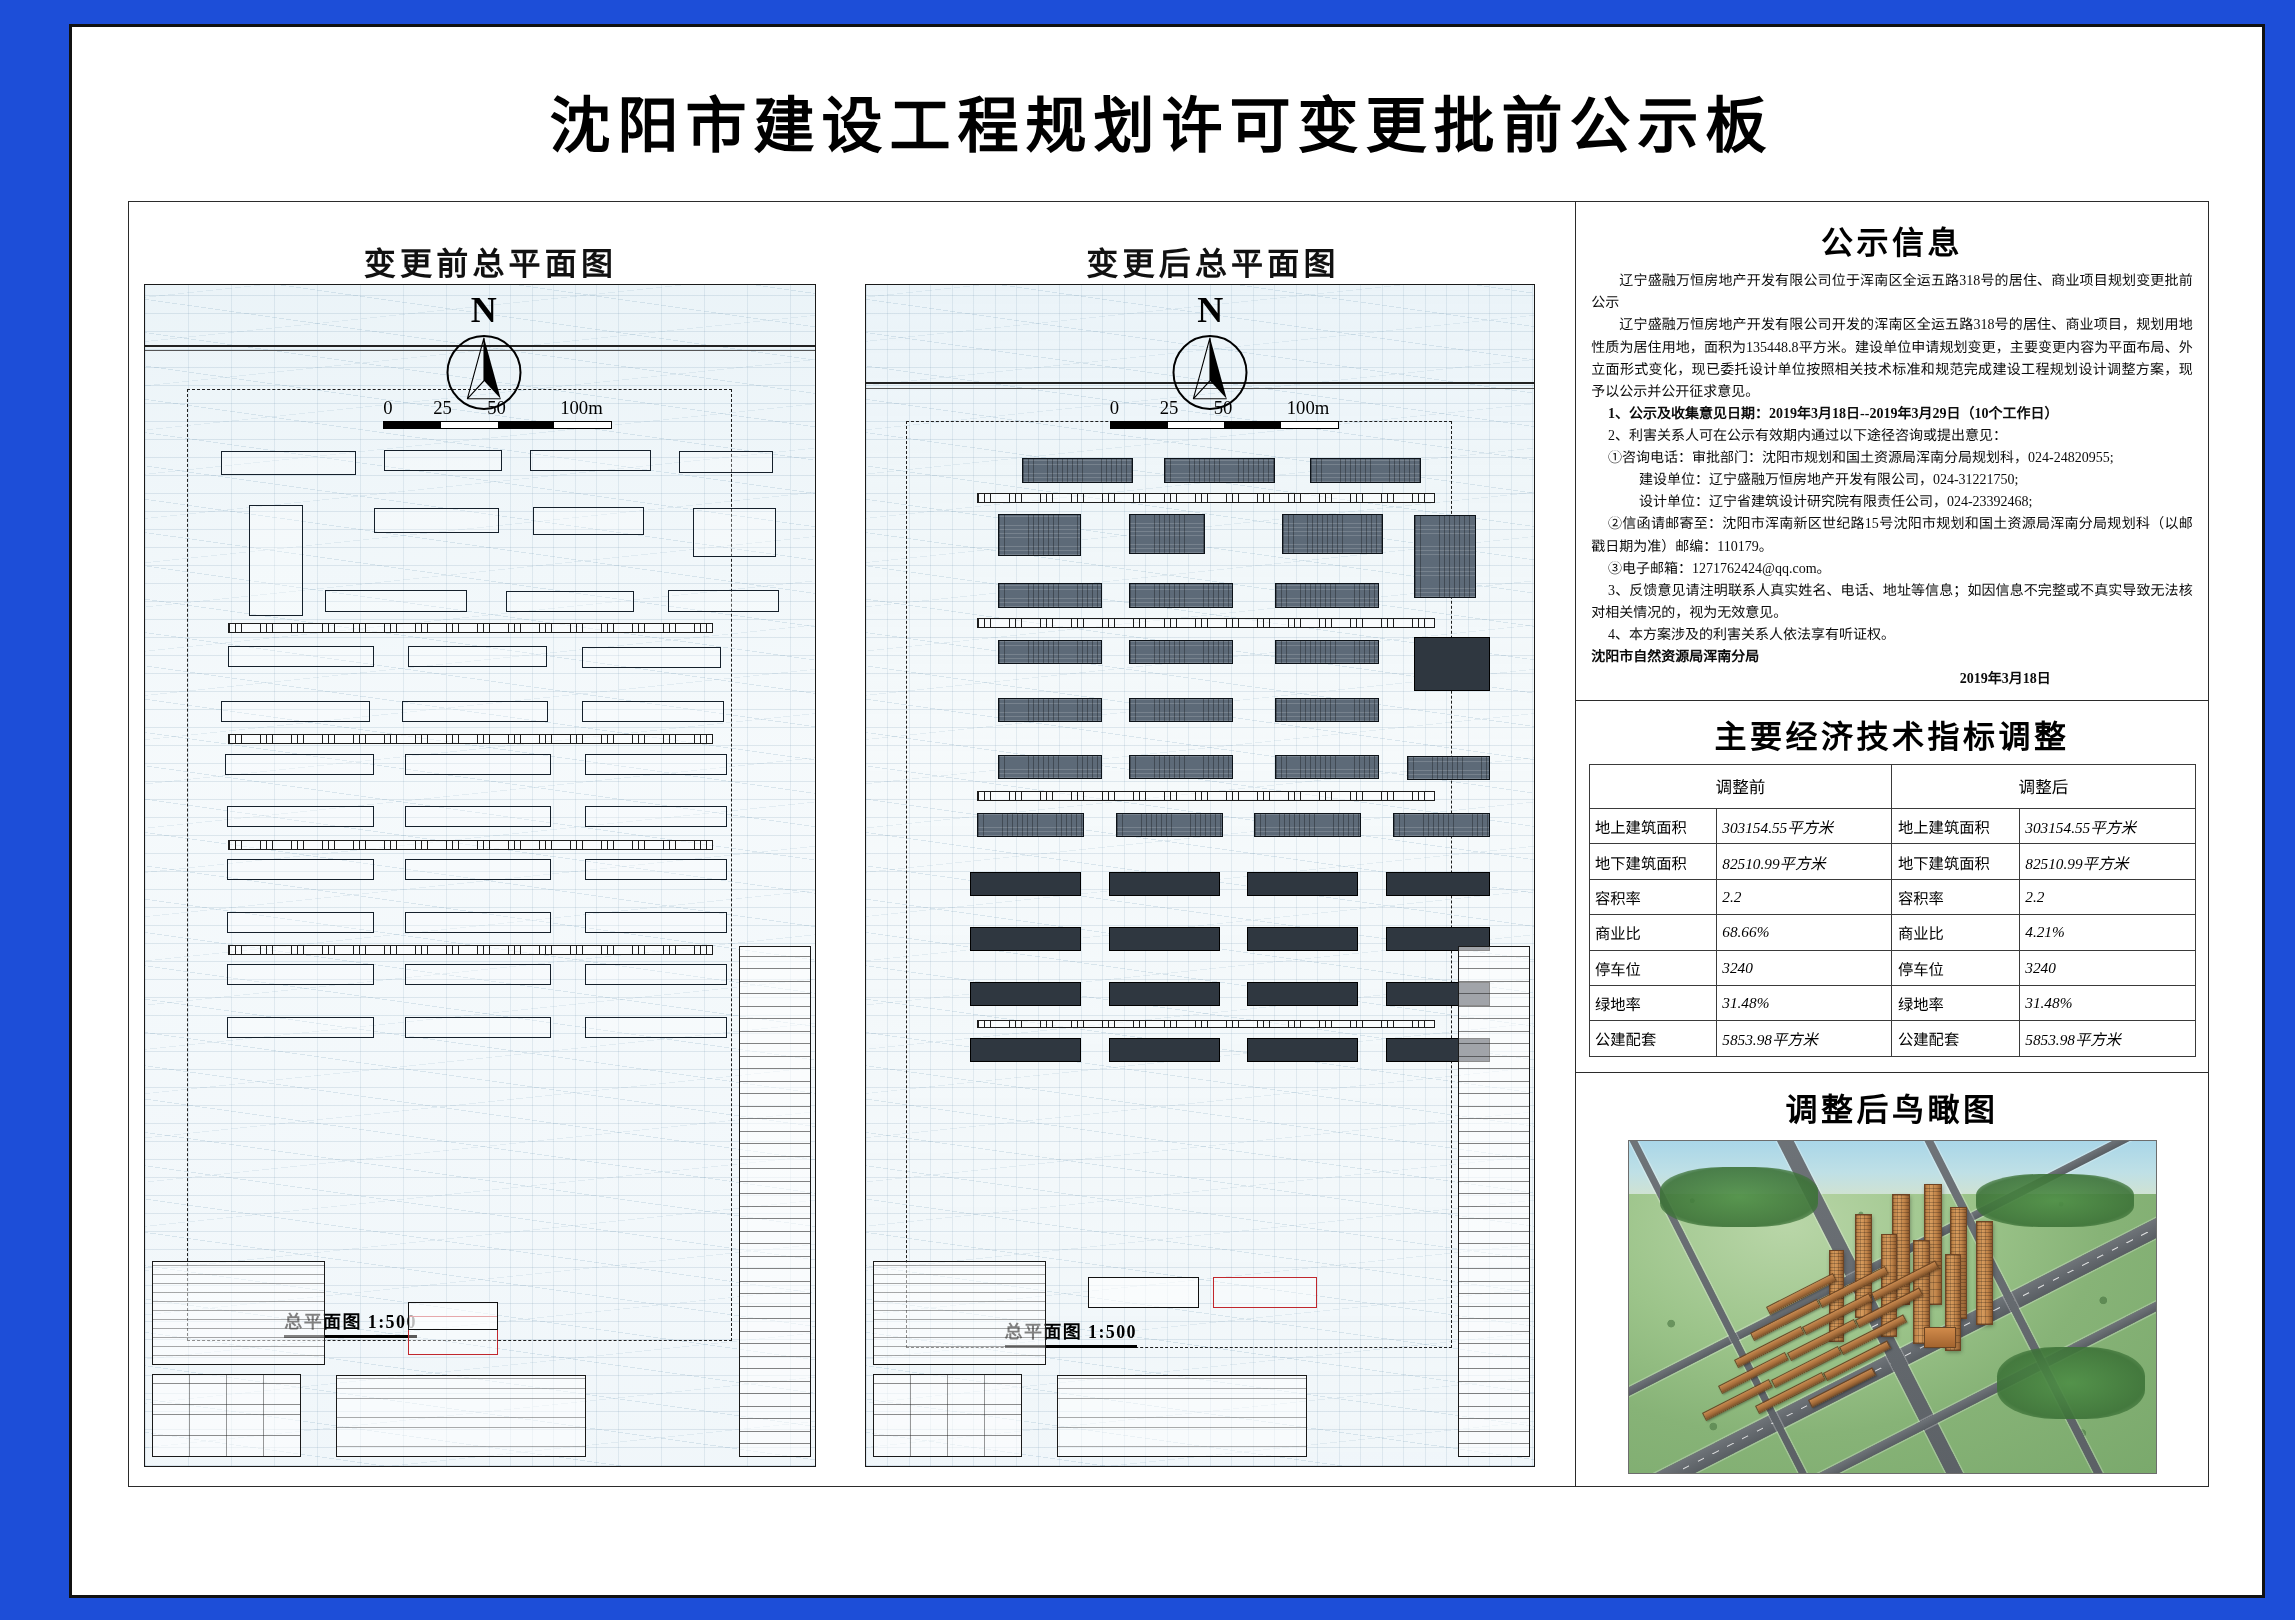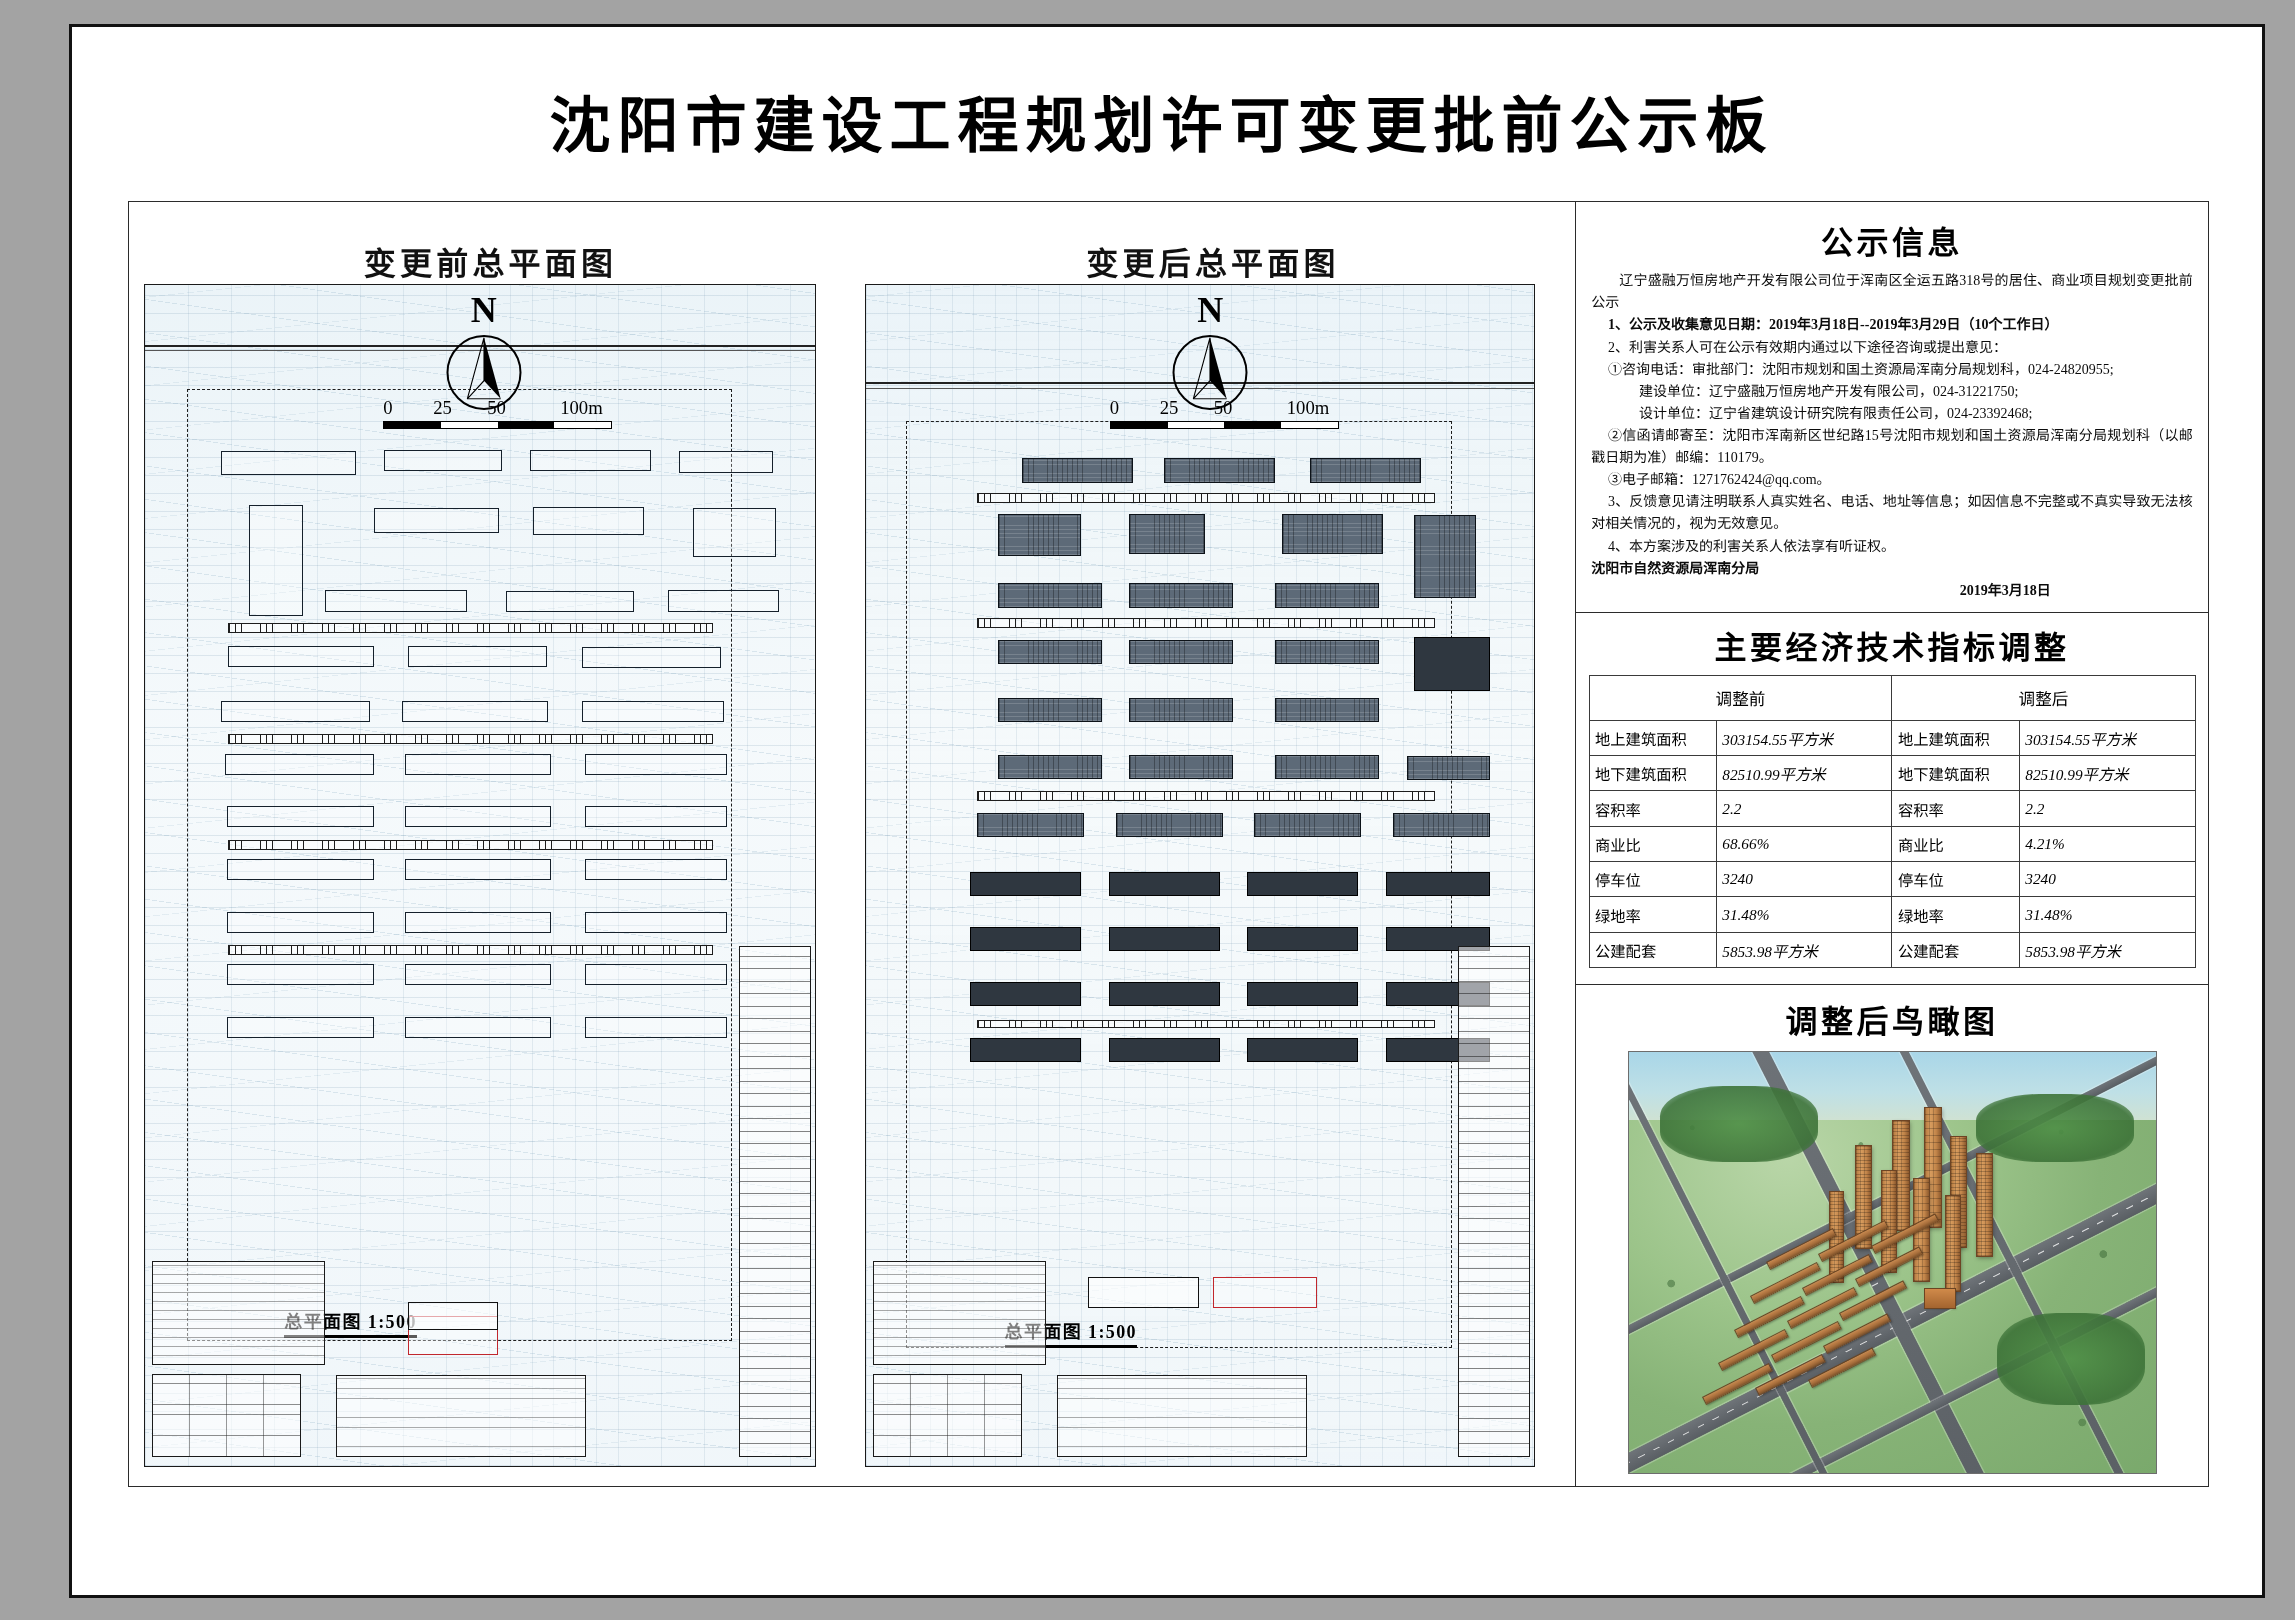--- a/index.html
+++ b/index.html
@@ -6,21 +6,21 @@
   * { box-sizing: border-box; }
   html, body {
     margin: 0; padding: 0;
     background: #ffffff;
     font-family: "Liberation Serif", "DejaVu Serif", serif;
   }
   #page {
     position: relative;
     width: 2295px;
     height: 1621px;
-    background: #a3a3a3;
+    background: #1d4ed8;
     overflow: hidden;
   }
   
   .outer-frame {
     position: absolute;
     left: 69px; top: 23.6px;
     width: 2196px; height: 1574px;
     border: 3.5px solid #111;
     background: #fff;
   }
@@ -588,20 +588,21 @@
         </div>
       </div>
     </div>
 
     <div class="info-col">
 
       <div class="notice-panel">
         <div class="panel-heading">公示信息</div>
         <div class="notice-body">
           <p class="p-indent">辽宁盛融万恒房地产开发有限公司位于浑南区全运五路318号的居住、商业项目规划变更批前公示</p>
+          <p class="p-indent">辽宁盛融万恒房地产开发有限公司开发的浑南区全运五路318号的居住、商业项目，规划用地性质为居住用地，面积为135448.8平方米。建设单位申请规划变更，主要变更内容为平面布局、外立面形式变化，现已委托设计单位按照相关技术标准和规范完成建设工程规划设计调整方案，现予以公示并公开征求意见。</p>
           <p class="p-indent1 bold">1、公示及收集意见日期：2019年3月18日--2019年3月29日（10个工作日）</p>
           <p class="p-indent1">2、利害关系人可在公示有效期内通过以下途径咨询或提出意见：</p>
           <p class="p-indent1">①咨询电话：审批部门：沈阳市规划和国土资源局浑南分局规划科，024-24820955;</p>
           <p class="p-indent3">建设单位：辽宁盛融万恒房地产开发有限公司，024-31221750;</p>
           <p class="p-indent3">设计单位：辽宁省建筑设计研究院有限责任公司，024-23392468;</p>
           <p class="p-indent1">②信函请邮寄至：沈阳市浑南新区世纪路15号沈阳市规划和国土资源局浑南分局规划科（以邮戳日期为准）邮编：110179。</p>
           <p class="p-indent1">③电子邮箱：1271762424@qq.com。</p>
           <p class="p-indent1">3、反馈意见请注明联系人真实姓名、电话、地址等信息；如因信息不完整或不真实导致无法核对相关情况的，视为无效意见。</p>
           <p class="p-indent1">4、本方案涉及的利害关系人依法享有听证权。</p>
           <p class="p-right bold">沈阳市自然资源局浑南分局</p>

